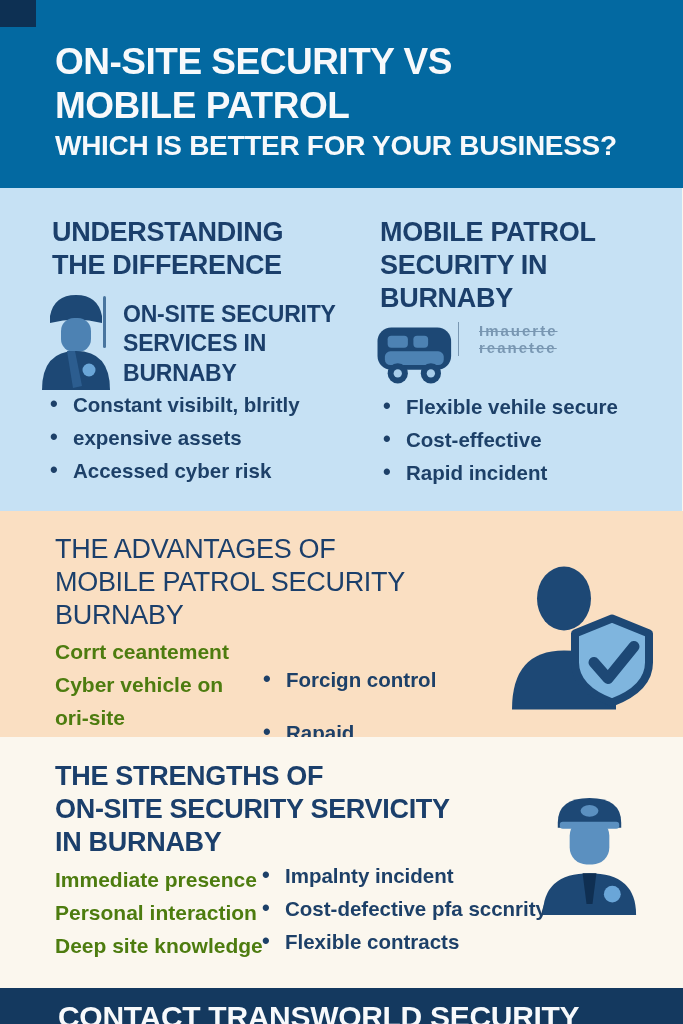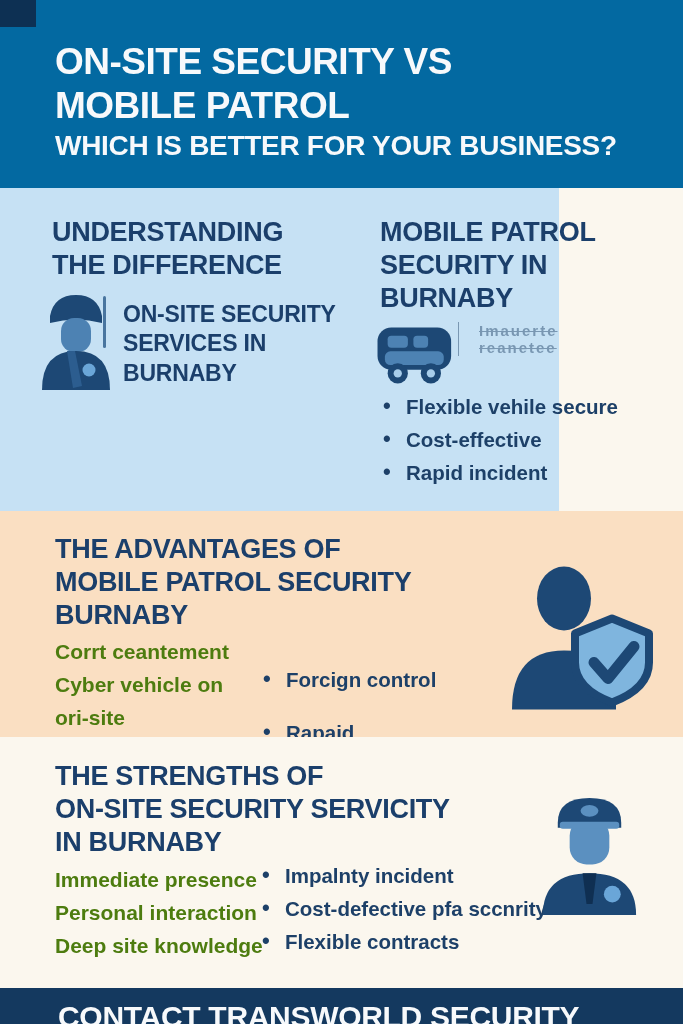--- a/index.html
+++ b/index.html
@@ -24,21 +24,21 @@
     color:#f7f9fb; font-size:37px; font-weight:700; line-height:1.18;
     letter-spacing:-0.5px;
   }
   .header-subtitle {
     position:absolute; left:55px; top:130px; width:600px;
     color:#f7f9fb; font-size:28px; font-weight:700; letter-spacing:-0.3px;
   }
 
   
   .sec-diff {
-    position:absolute; left:0; top:188px; width:559px; height:323px;
+    position:absolute; left:0; top:188px; width:682px; height:323px;
     background:#c6e1f4;
   }
   .diff-heading {
     position:absolute; left:52px; top:28px; width:300px;
     color:#1b3f6b; font-size:27px; font-weight:700; line-height:1.22;
     letter-spacing:-0.3px;
   }
   .mobile-heading {
     position:absolute; left:380px; top:28px; width:280px;
     color:#1b3f6b; font-size:27px; font-weight:700; line-height:1.22;
@@ -73,21 +73,21 @@
   .onsite-bullets { left:50px; top:206px; width:310px; }
   .mobile-bullets { left:383px; top:208px; width:290px; }
 
   
   .sec-adv {
     position:absolute; left:0; top:511px; width:683px; height:226px;
     background:#fadfc2;
   }
   .adv-heading {
     position:absolute; left:55px; top:22px; width:420px;
-    color:#1b3f6b; font-size:27px; font-weight:700; line-height:1.22;
+    color:#1b3f6b; font-size:27px; font-weight:400; line-height:1.22;
     letter-spacing:-0.3px;
   }
   .plain-list { position:absolute; }
   .plain-list .pl-item {
     color:#4d7c0f; font-size:21px; font-weight:600; line-height:33px;
   }
   .adv-left { left:55px; top:124px; width:210px; }
   .adv-right { left:263px; top:126px; width:240px; }
   .adv-right li { font-size:21px;margin-top:32px; }
   .person-shield-icon { position:absolute; left:500px; top:40px; width:160px; height:162px; }
@@ -141,20 +141,25 @@
       <path d="M6 100 Q6 61 40 61 Q74 61 74 100 Z" fill="#1d4875"></path>
       <path d="M31 61 L39 61 L46 96 L37 98 Z" fill="#2c5d8f"></path>
       <circle cx="53" cy="80" r="6.5" fill="#6aa6d8"></circle>
     </svg>
     <div class="v-divider"></div>
 
     <div class="onsite-subheading ml">ON-SITE SECURITY
 SERVICES IN
 BURNABY</div>
 
+    <ul class="bullets onsite-bullets">
+      <li>Constant visibilt, blritly</li>
+      <li>expensive assets</li>
+      <li>Accessed cyber risk</li>
+    </ul>
 
     <svg class="van-icon" viewBox="0 0 100 70">
       <rect x="6" y="5" width="80" height="46" rx="15" fill="#1d4875"></rect>
       <rect x="17" y="14" width="22" height="13" rx="4" fill="#4d82b3"></rect>
       <rect x="45" y="14" width="16" height="13" rx="4" fill="#4d82b3"></rect>
       <rect x="14" y="31" width="64" height="15" rx="6" fill="#4d82b3"></rect>
       <circle cx="28" cy="55" r="11" fill="#1d4875"></circle>
       <circle cx="28" cy="55" r="4.5" fill="#a8cdea"></circle>
       <circle cx="64" cy="55" r="11" fill="#1d4875"></circle>
       <circle cx="64" cy="55" r="4.5" fill="#a8cdea"></circle>

